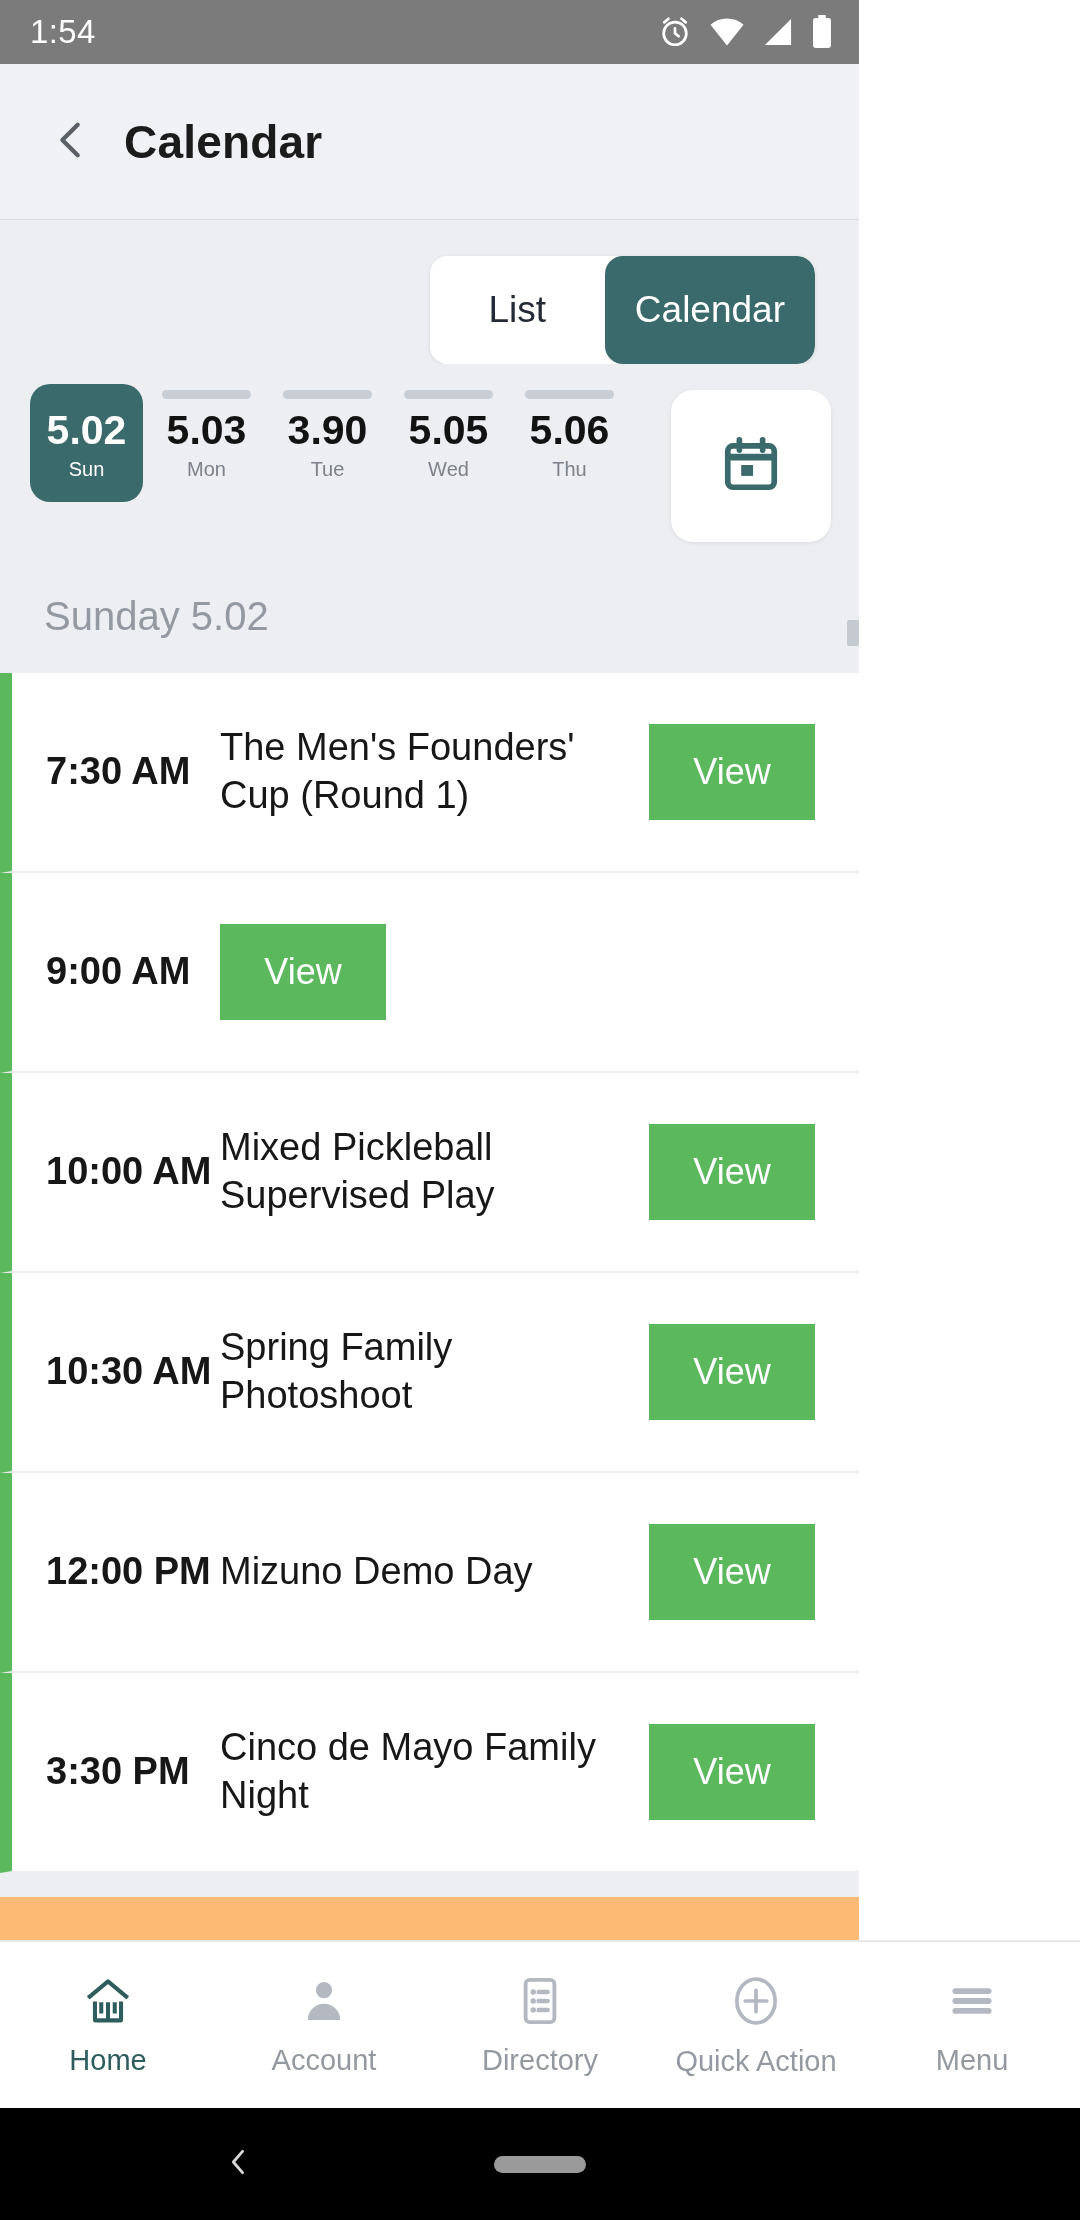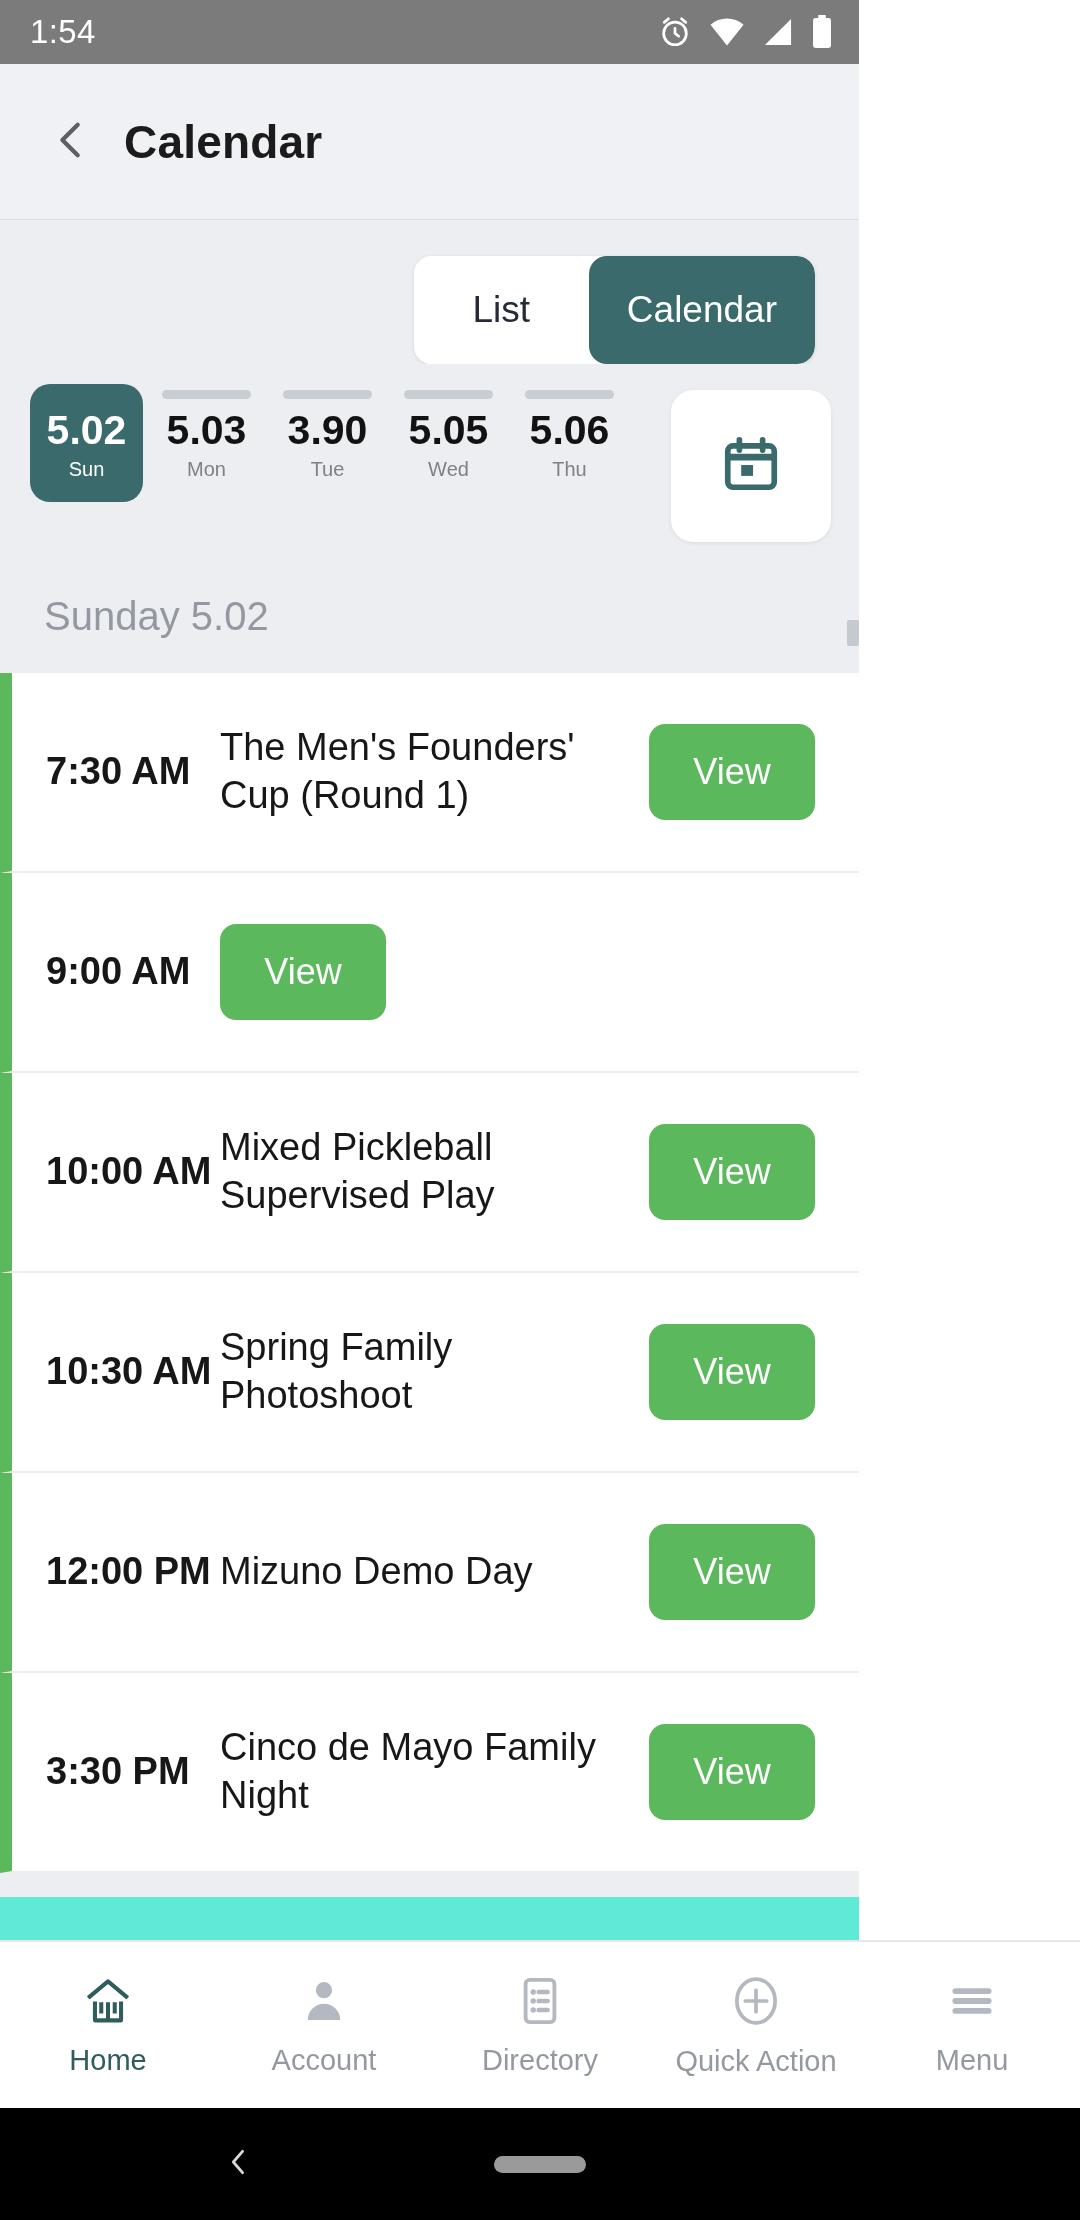--- a/index.html
+++ b/index.html
@@ -2,21 +2,21 @@
 <html><head>
 <meta charset="utf-8">
 <style>
   * { margin:0; padding:0; box-sizing:border-box; }
   html, body {
     width:1080px; height:2220px;
     font-family:"Liberation Sans", sans-serif;
     background:#ffffff;
     overflow:hidden;
   }
-  #screen { position:relative; width:859px; height:2220px; background:#5eead4; }
+  #screen { position:relative; width:859px; height:2220px; background:#fdba74; }
 
   
   .statusbar {
     height:64px; background:#7b7b7b; color:#ffffff;
     display:flex; align-items:center; justify-content:space-between;
     padding:0 26px 0 30px;
   }
   .status-time { font-size:33px; letter-spacing:.4px; }
   .status-icons { display:flex; align-items:center; gap:17px; }
   .status-icons svg { display:block; }
@@ -33,21 +33,21 @@
   }
   .appbar-title { font-size:46px; font-weight:bold; color:#1b1b1b; letter-spacing:.2px; }
 
   
   .toggle-wrap { padding:36px 44px 0 0; display:flex; justify-content:flex-end; background:#eceef1; }
   .toggle {
     display:flex; border-radius:18px; overflow:hidden; background:#ffffff;
     box-shadow:0 1px 4px rgba(0,0,0,.10);
   }
   .toggle-seg {
-    height:108px; min-width:175px; padding:0 38px;
+    height:108px; min-width:175px; padding:0 30px;
     display:flex; align-items:center; justify-content:center;
     font-size:37px; color:#242b36; background:#ffffff;
   }
   .toggle-seg.active { background:#3a6a6b; color:#ffffff; border-radius:18px; }
 
   
   .datestrip {
     background:#eceef1; display:flex; align-items:flex-start;
     padding:26px 0 30px 30px; gap:6px; position:relative;
   }
@@ -92,21 +92,21 @@
   .ev-time {
     width:208px; flex:0 0 208px; padding-left:34px;
     font-size:38px; color:#171717; line-height:1.25;font-weight:bold;
   }
   .ev-title {
     flex:1 1 auto; padding-right:16px;
     font-size:38px; color:#171717; line-height:1.26;
   }
   .ev-btn {
     flex:0 0 auto; width:166px; height:96px; margin-right:44px;
-    background:#5cb85c; color:#ffffff; border:none; border-radius:16px;
+    background:#5cb85c; color:#ffffff; border:none; border-radius:0;
     font-size:36px; font-family:"Liberation Sans", sans-serif;
     display:flex; align-items:center; justify-content:center;
   }
 
   .list-gap { height:24px; background:#eceef1; }
 
   
   .bottomnav {
     position:absolute; left:0; bottom:112px; width:1080px; height:168px;
     background:#ffffff; border-top:2px solid #e6e8eb;

